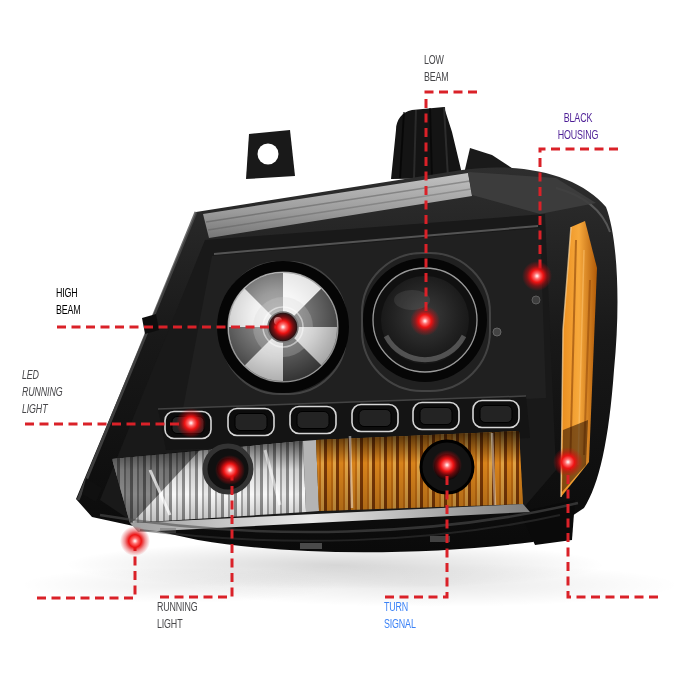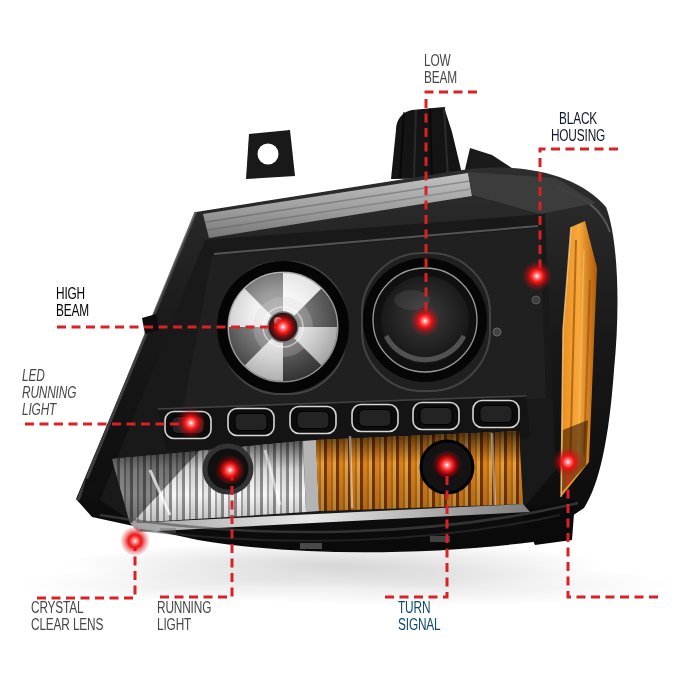--- a/index.html
+++ b/index.html
@@ -1,19 +1,19 @@
 <!DOCTYPE html>
 <html style="--callout-red: #da2128;"><head>
 <meta charset="utf-8">
 <style>
   html,body{margin:0;padding:0;background:#ffffff;}
   .stage{position:relative;width:700px;height:700px;background:#ffffff;overflow:hidden;
          font-family:"Liberation Sans",sans-serif;}
   .art{position:absolute;left:0;top:0;}
-  .callout{position:absolute;color:#47474a;font-size:16px;line-height:17px;
+  .callout{position:absolute;color:#47474a;font-size:12px;line-height:17px;
            font-weight:400;letter-spacing:-0.2px;white-space:nowrap;}
   .cond{transform:scaleX(0.74);transform-origin:0 0;}
   .callout.centered{text-align:center;}
   .callout.centered .cond{transform-origin:50% 0;}
   .dash{fill:none;stroke:var(--callout-red,#da2128);stroke-width:3;stroke-dasharray:9 5.5;}
 </style>
 </head>
 <body>
 
 <div class="stage">
@@ -265,21 +265,21 @@
     </g>
   </svg>
 
   <div class="callout" style="left: 424px; top: 52px; color: rgb(71, 71, 74);">
     <div class="cond">
       <div>LOW</div>
       <div>BEAM</div>
     </div>
   </div>
 
-  <div class="callout centered" style="left: 508px; top: 110px; width: 140px; color: #0f172a;">
+  <div class="callout centered" style="left: 508px; top: 110px; width: 140px; color: #4c1d95;">
     <div class="cond">
       <div>BLACK</div>
       <div>HOUSING</div>
     </div>
   </div>
 
   <div class="callout" style="left: 56px; top: 285px; color: #000000;">
     <div class="cond">
       <div>HIGH</div>
       <div>BEAM</div>
@@ -287,35 +287,29 @@
   </div>
 
   <div class="callout" style="left: 22px; top: 367px; color: rgb(71, 71, 74); font-style: italic;">
     <div class="cond">
       <div>LED</div>
       <div>RUNNING</div>
       <div>LIGHT</div>
     </div>
   </div>
 
-  <div class="callout" style="left: 31px; top: 599px; color: rgb(71, 71, 74);">
-    <div class="cond">
-      <div>CRYSTAL</div>
-      <div>CLEAR LENS</div>
-    </div>
-  </div>
 
   <div class="callout" style="left: 157px; top: 599px; color: rgb(71, 71, 74);">
     <div class="cond">
       <div>RUNNING</div>
       <div>LIGHT</div>
     </div>
   </div>
 
-  <div class="callout" style="left: 398px; top: 599px; color: #0c4a6e;">
+  <div class="callout" style="left: 384px; top: 599px; color: #3b82f6;">
     <div class="cond">
       <div>TURN</div>
       <div>SIGNAL</div>
     </div>
   </div>
 
 
 </div>
 
 </body></html>

